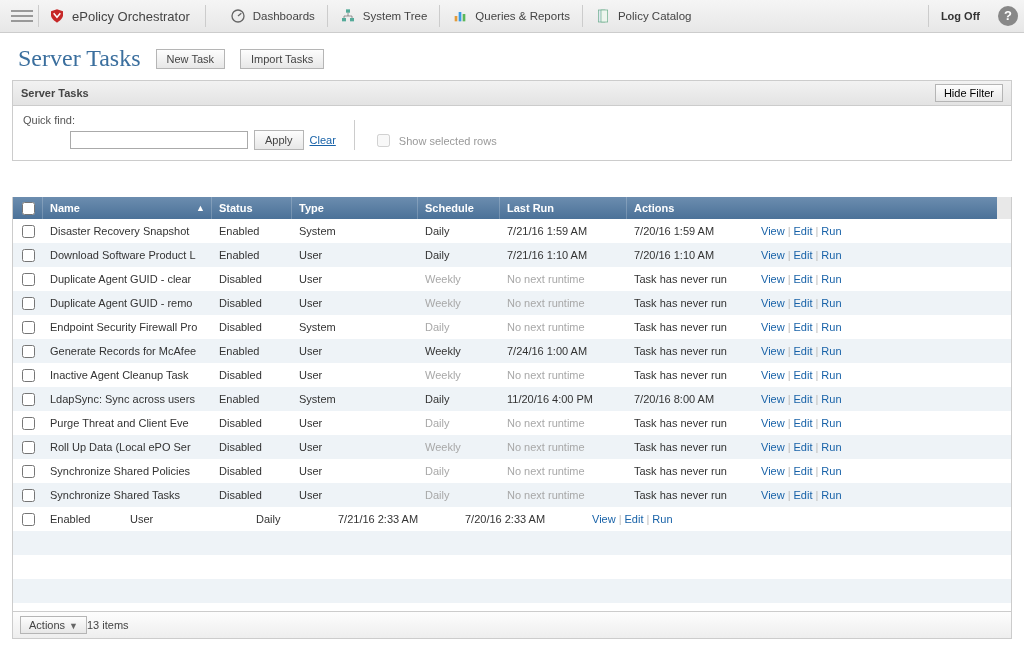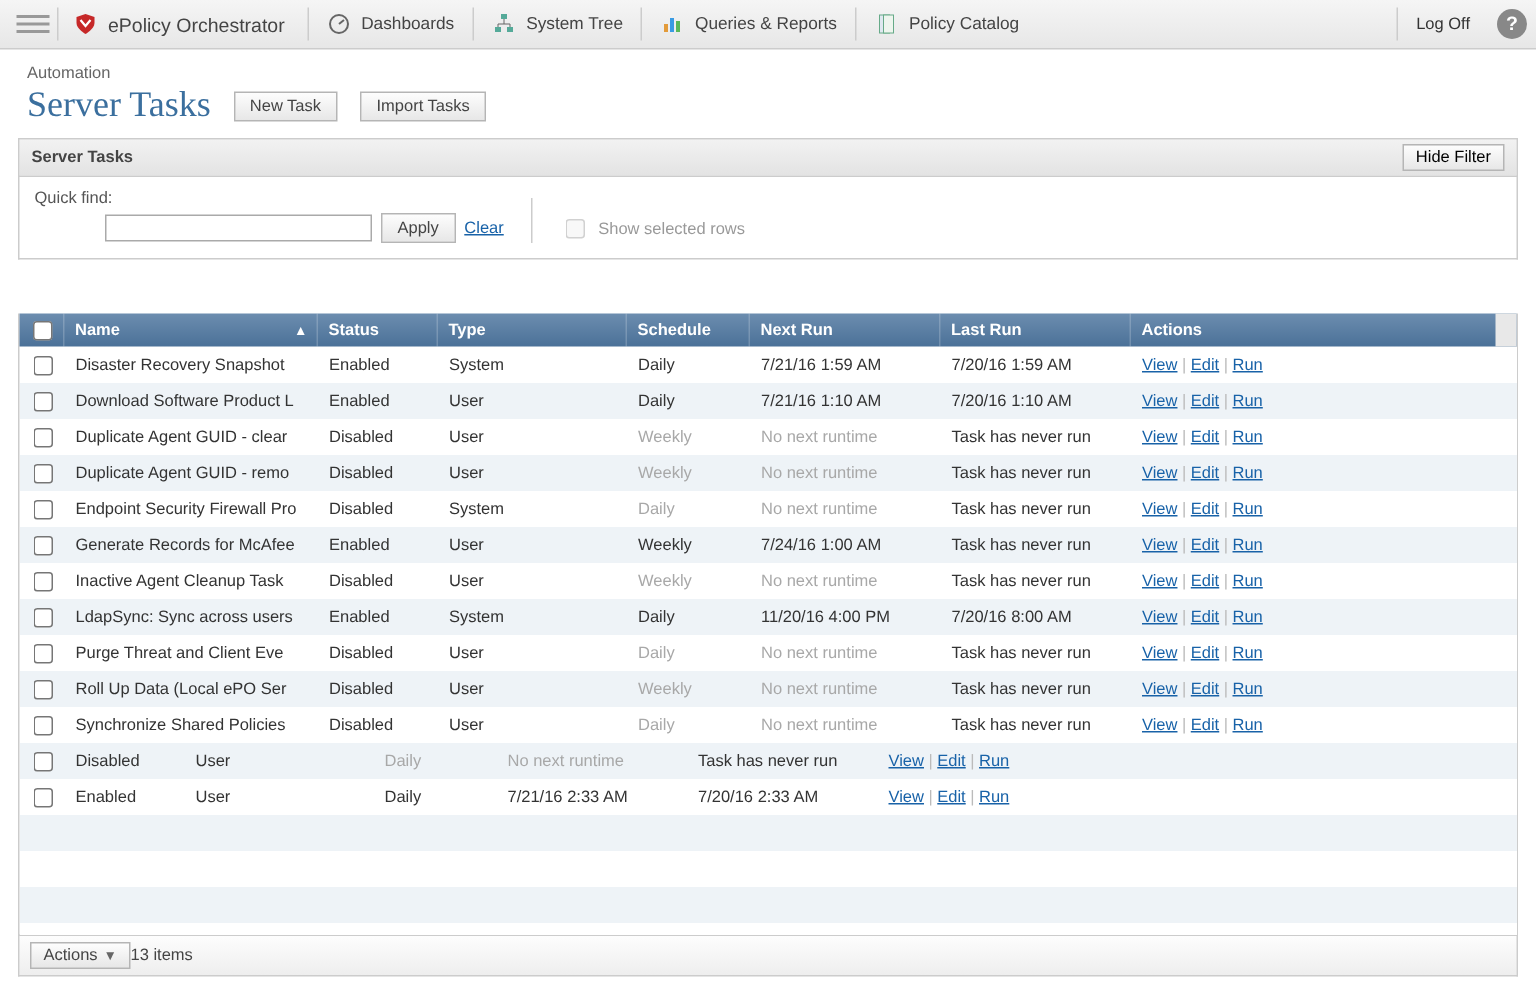--- a/index.html
+++ b/index.html
@@ -38,40 +38,41 @@
     background: #999;
   }
   .brand {
     display: flex;
     align-items: center;
     gap: 7px;
     font-size: 13px;
     color: #444;
     padding-right: 15px;
     border-right: 1px solid #ccc;
+    margin-right: 12px;
     height: 22px;
   }
   .brand .shield {
     width: 16px;
     height: 18px;
   }
   .navitem {
     display: flex;
     align-items: center;
     gap: 7px;
     padding: 0 12px;
     height: 22px;
     color: #444;
     font-size: 11.5px;
     border-right: 1px solid #ccc;
     cursor: pointer;
   }
   .spacer { flex: 1; }
   .logoff {
-    font-weight: normal;
+    font-weight: bold;
     padding: 0 12px;
     height: 22px;
     border-left: 1px solid #ccc;
     display: flex;
     align-items: center;
     color: #333;
     cursor: pointer;
   }
   .help-icon {
     width: 20px; height: 20px;
@@ -216,21 +217,20 @@
     align-items: center;
   }
   .trow .col { border-right: 1px solid transparent; }
   .trow:nth-child(odd) { background: #ffffff; }
   .trow:nth-child(even) { background: #eef3f7; }
   .trow.empty { color: transparent; }
   .trow .col-cb input { }
   .muted { color: #a8a8a8; }
   .action-links a {
     color: #1862a8;
-    text-decoration: underline;
     cursor: pointer;
   }
   .action-sep { color: #bbb; margin: 0 3px; }
 
   .footer {
     border: 1px solid #ccc;
     border-top: none;
     height: 26px;
     display: flex;
     align-items: center;
@@ -294,21 +294,20 @@
       </svg>
     <span>Policy Catalog</span>
   </div>
 
   <div class="spacer"></div>
   <div class="logoff">Log Off</div>
   <div class="help-icon">?</div>
 </div>
 
 <div class="header-area">
-  <div class="breadcrumb">Automation</div>
   <div class="page-title-row">
     <div class="page-title">Server Tasks</div>
     <button class="btn">New Task</button>
     <button class="btn">Import Tasks</button>
   </div>
 </div>
 
 <div class="panel">
   <div class="panel-header">
     <span>Server Tasks</span>
@@ -337,21 +336,20 @@
       <div class="col col-cb">
           <input type="checkbox" style="">
         </div>
       <div class="col col-name">
           <span>Name</span>
           <span class="sort-arrow">▲</span>
         </div>
       <div class="col col-status">Status</div>
       <div class="col col-type">Type</div>
       <div class="col col-sched">Schedule</div>
-      <div class="col col-next">Next Run</div>
       <div class="col col-last">Last Run</div>
       <div class="col col-act">Actions</div>
       <div class="col col-scroll"></div>
     </div>
     <div class="tbody" id="tbody">
         <div class="trow">
           <div class="col col-cb">
             <input type="checkbox" style="">
           </div>
           <div class="col col-name">Disaster Recovery Snapshot</div>
@@ -545,20 +543,21 @@
             <span class="action-sep">|</span>
             <a>Edit</a>
             <span class="action-sep">|</span>
             <a>Run</a>
           </div>
         </div>
         <div class="trow">
           <div class="col col-cb">
             <input type="checkbox" style="">
           </div>
+          <div class="col col-name">Synchronize Shared Tasks</div>
           <div class="col col-status">Disabled</div>
           <div class="col col-type">User</div>
           <div class="col col-sched muted">Daily</div>
           <div class="col col-next muted">No next runtime</div>
           <div class="col col-last">Task has never run</div>
           <div class="col col-act action-links">
             <a>View</a>
             <span class="action-sep">|</span>
             <a>Edit</a>
             <span class="action-sep">|</span>

